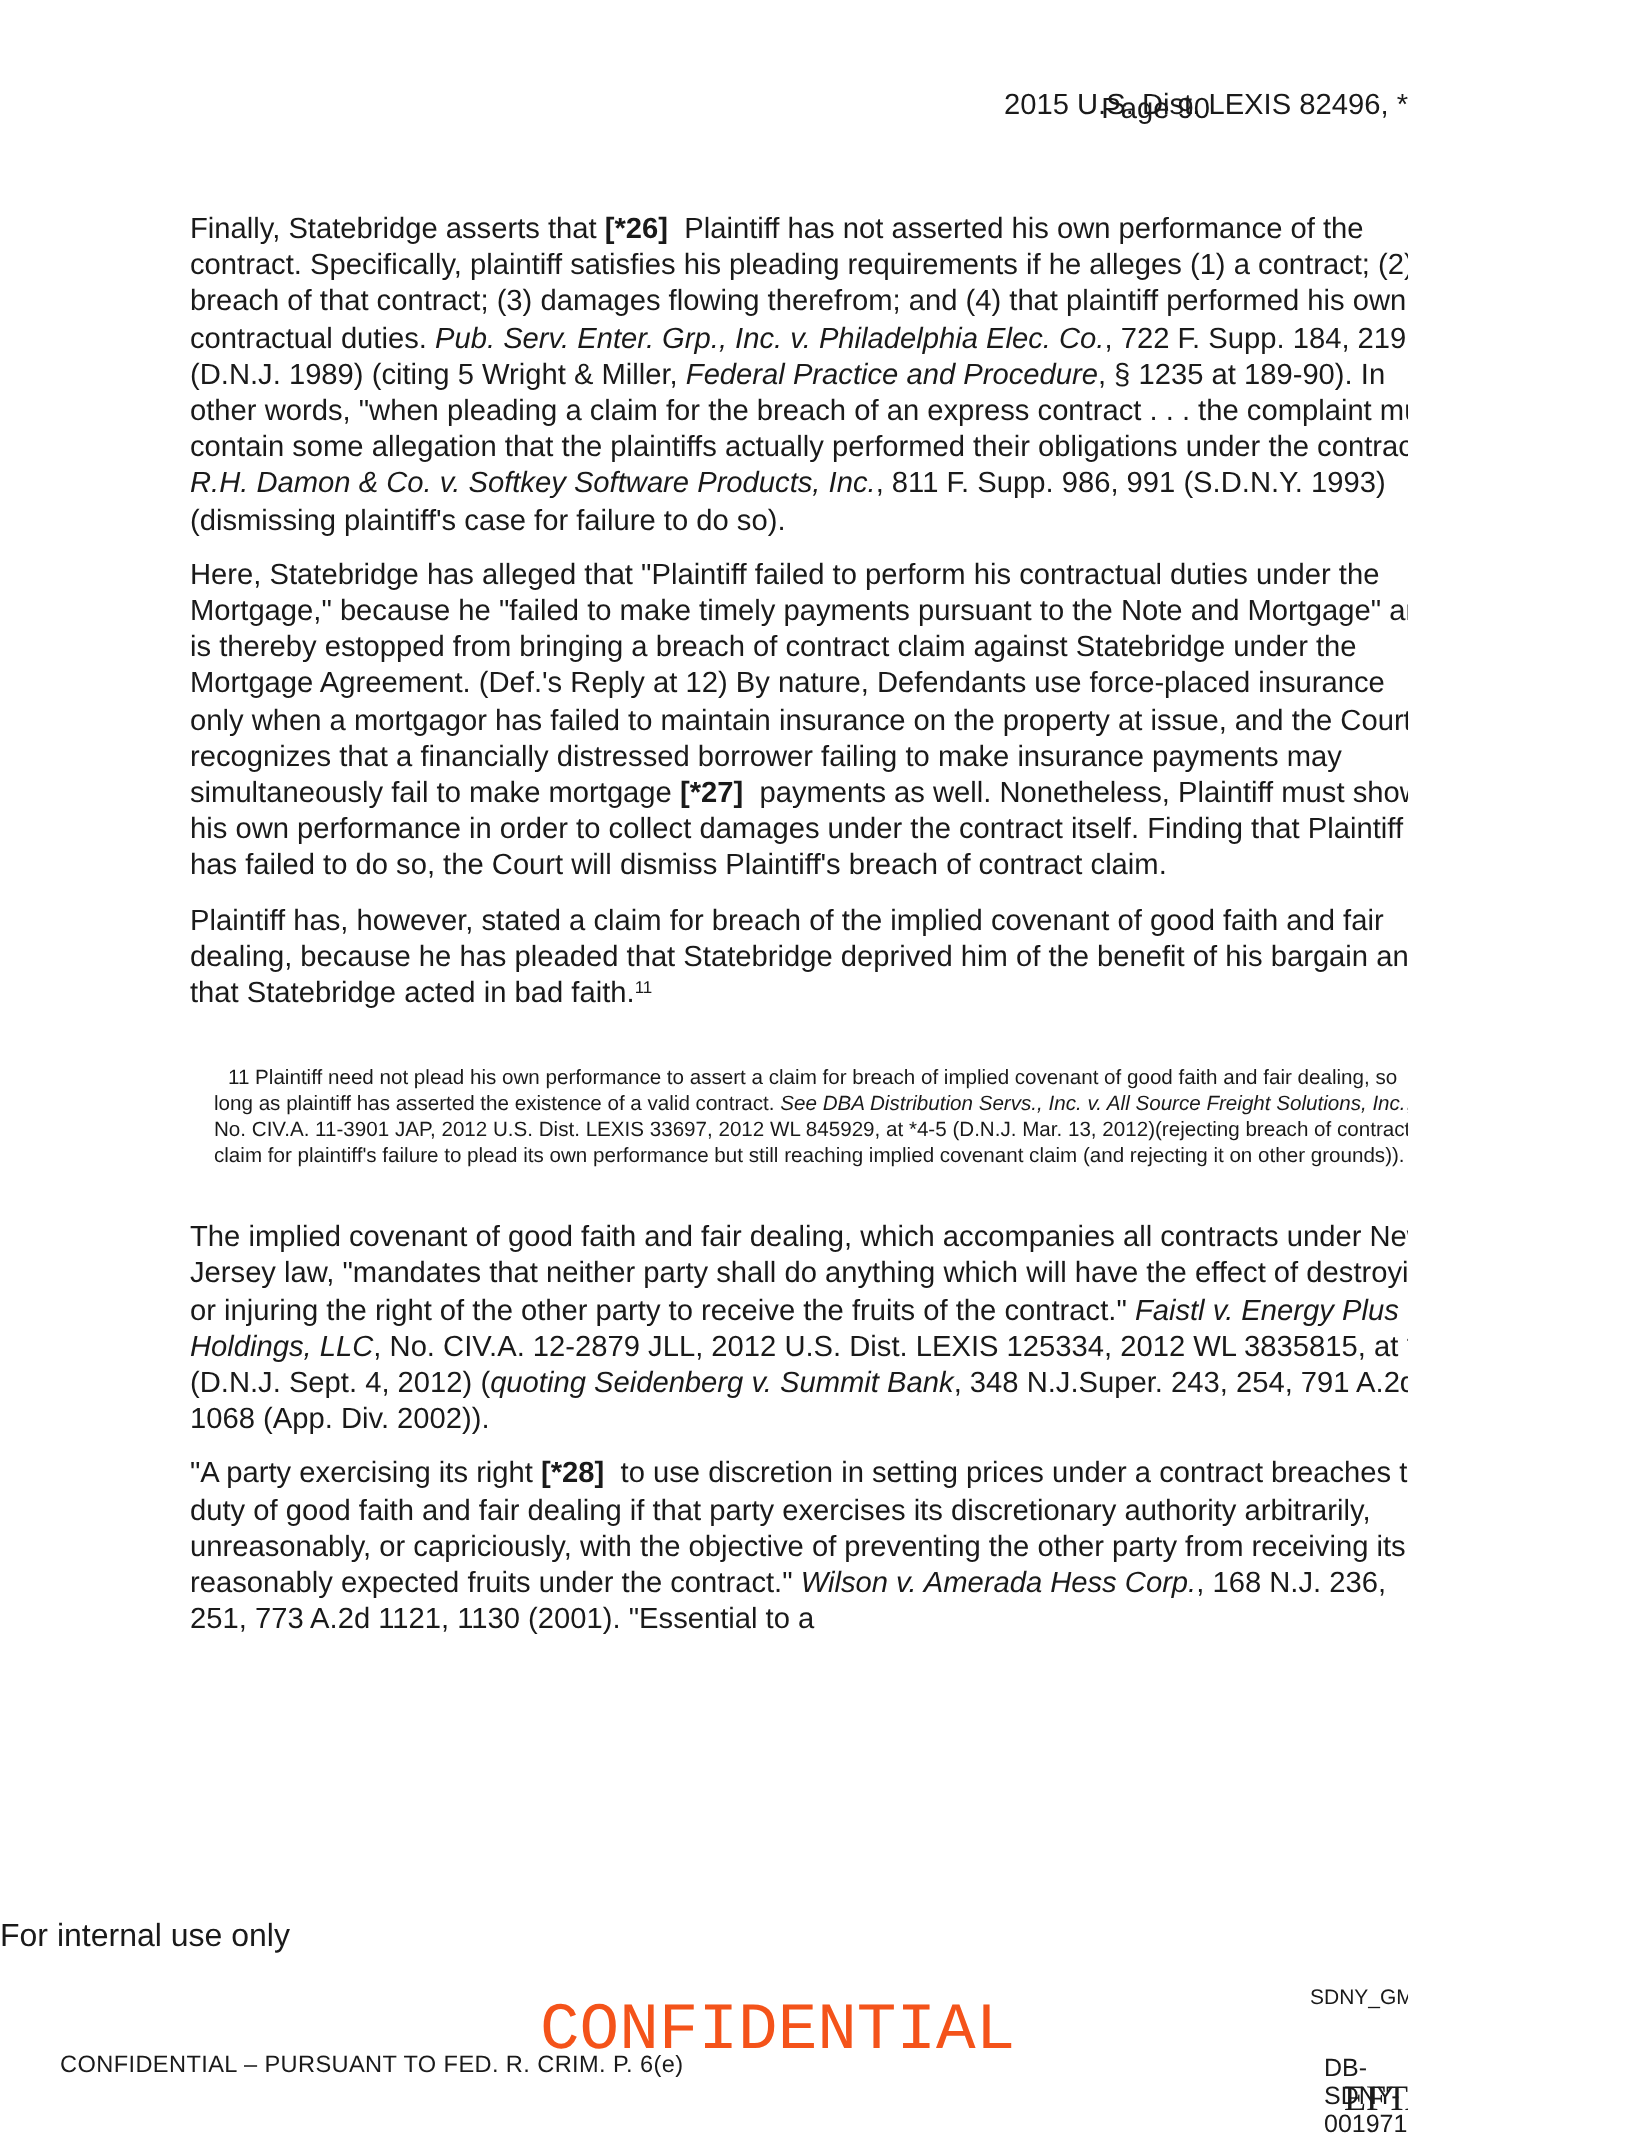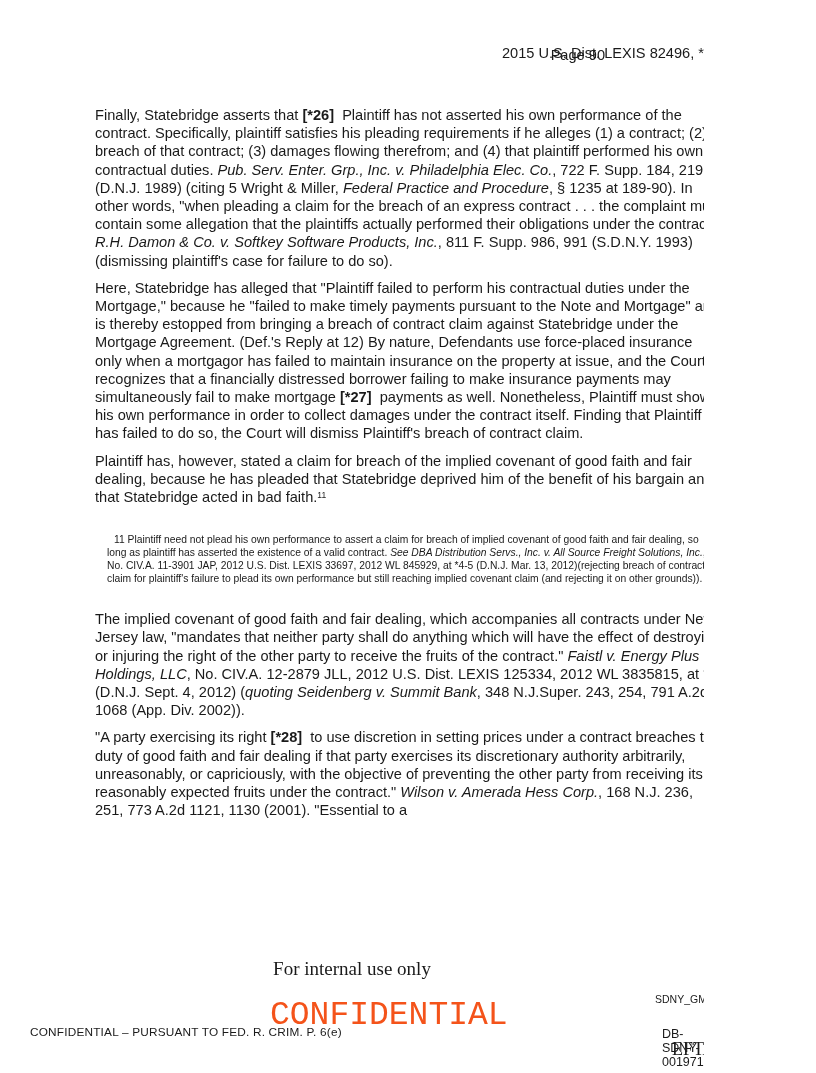--- a/index.html
+++ b/index.html
@@ -54,23 +54,23 @@
     font-size: 8.5px;
     vertical-align: 4.5px;
     margin-left: 0;
     line-height: 0;
   }
   .internal-use {
     position: absolute;
     top: 960px;
     left: 0;
     width: 100%;
-    text-align: center;
-    font-family: Liberation Serif, serif;
-    font-size: 19px;
+    text-align: left;
+    font-family: Liberation Sans, sans-serif;
+    font-size: 16px;
     line-height: 17px;
   }
   .bates-gm {
     position: absolute;
     top: 993px;
     left: 655px;
     font-size: 10.5px;
     line-height: 12px;
   }
   .stamp {

